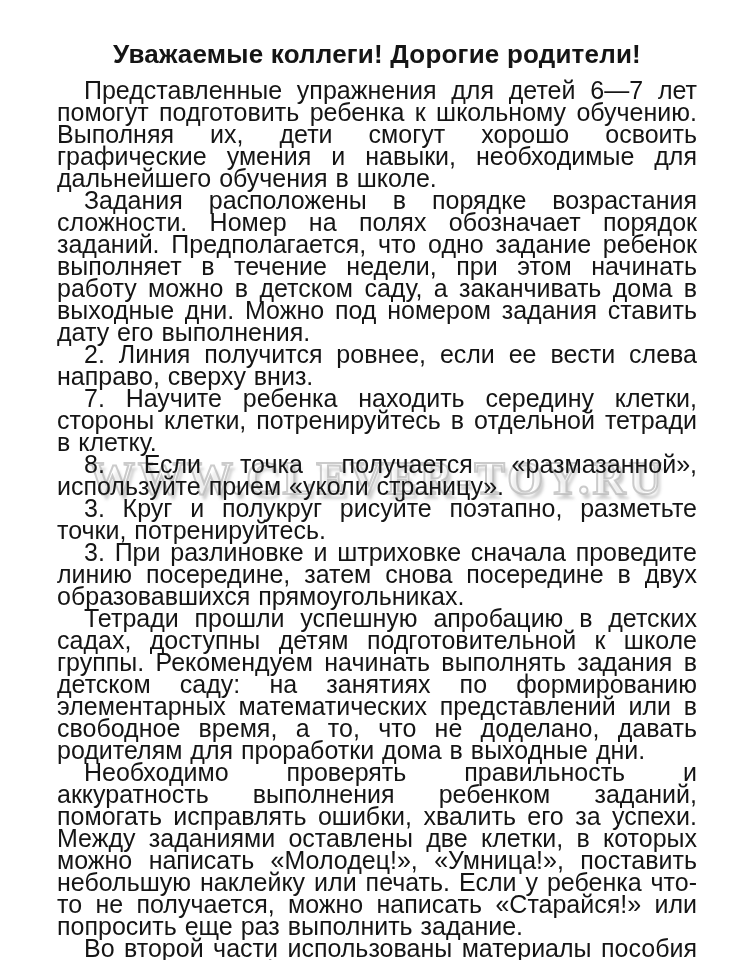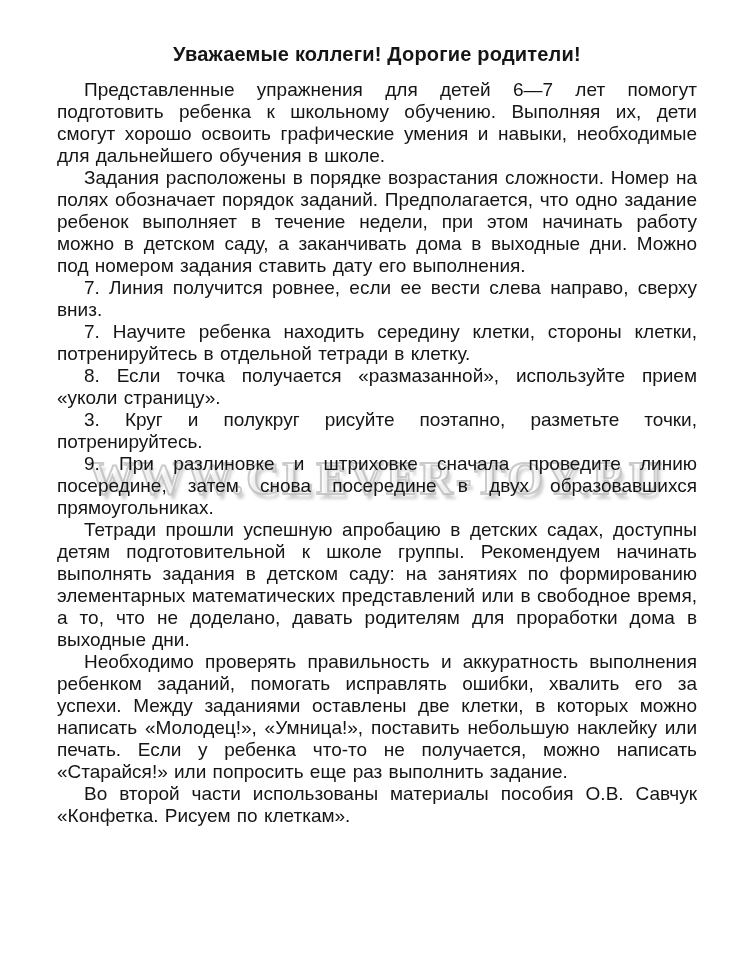--- a/index.html
+++ b/index.html
@@ -36,29 +36,29 @@
   }
   .content {
     position: absolute;
     left: 57px;
     right: 57px;
     top: 42px;
     z-index: 1;
   }
   .title {
     margin: 0 0 12px 0;
-    font-size: 20px;
+    font-size: 26px;
     line-height: 25px;
     font-weight: bold;
     text-align: center;
     letter-spacing: 0.2px;
   }
   .content p {
     margin: 0;
-    font-size: 19px;
+    font-size: 25px;
     line-height: 22px;
     text-align: justify;
     text-indent: 27px;
     word-spacing: 1px;
   }
 </style>
 </head>
 <body>
 
 <div class="page">
@@ -69,29 +69,29 @@
 
     <h1 class="title">Уважаемые коллеги! Дорогие родители!</h1>
 
     <p>Представленные упражнения для детей 6—7 лет помогут подготовить ребенка к школьному обучению. Выполняя их, дети смогут хорошо освоить графические умения и навыки, необходимые для дальнейшего обучения в школе.</p>
 
     <p>Задания расположены в порядке возрастания сложности. Номер на полях обозначает порядок заданий. Предполагается, что одно задание ребенок выполняет в течение недели, при этом начинать работу можно в детском саду, а заканчивать дома в выходные дни. Можно под номером задания ставить дату его выполнения.</p>
 
 
 
 
-    <p>7. Линия получится ровнее, если ее вести слева направо, сверху вниз.</p>
+    <p>2. Линия получится ровнее, если ее вести слева направо, сверху вниз.</p>
 
     <p>7. Научите ребенка находить середину клетки, стороны клетки, потренируйтесь в отдельной тетради в клетку.</p>
 
     <p>8. Если точка получается «размазанной», используйте прием «уколи страницу».</p>
 
     <p>3. Круг и полукруг рисуйте поэтапно, разметьте точки, потренируйтесь.</p>
 
-    <p>9. При разлиновке и штриховке сначала проведите линию посередине, затем снова посередине в двух образовавшихся прямоугольниках.</p>
+    <p>3. При разлиновке и штриховке сначала проведите линию посередине, затем снова посередине в двух образовавшихся прямоугольниках.</p>
 
     <p>Тетради прошли успешную апробацию в детских садах, доступны детям подготовительной к школе группы. Рекомендуем начинать выполнять задания в детском саду: на занятиях по формированию элементарных математических представлений или в свободное время, а то, что не доделано, давать родителям для проработки дома в выходные дни.</p>
 
     <p>Необходимо проверять правильность и аккуратность выполнения ребенком заданий, помогать исправлять ошибки, хвалить его за успехи. Между заданиями оставлены две клетки, в которых можно написать «Молодец!», «Умница!», поставить небольшую наклейку или печать. Если у ребенка что-то не получается, можно написать «Старайся!» или попросить еще раз выполнить задание.</p>
 
     <p>Во второй части использованы материалы пособия О.В. Савчук «Конфетка. Рисуем по клеткам».</p>
 
   </div>
 </div>
 

